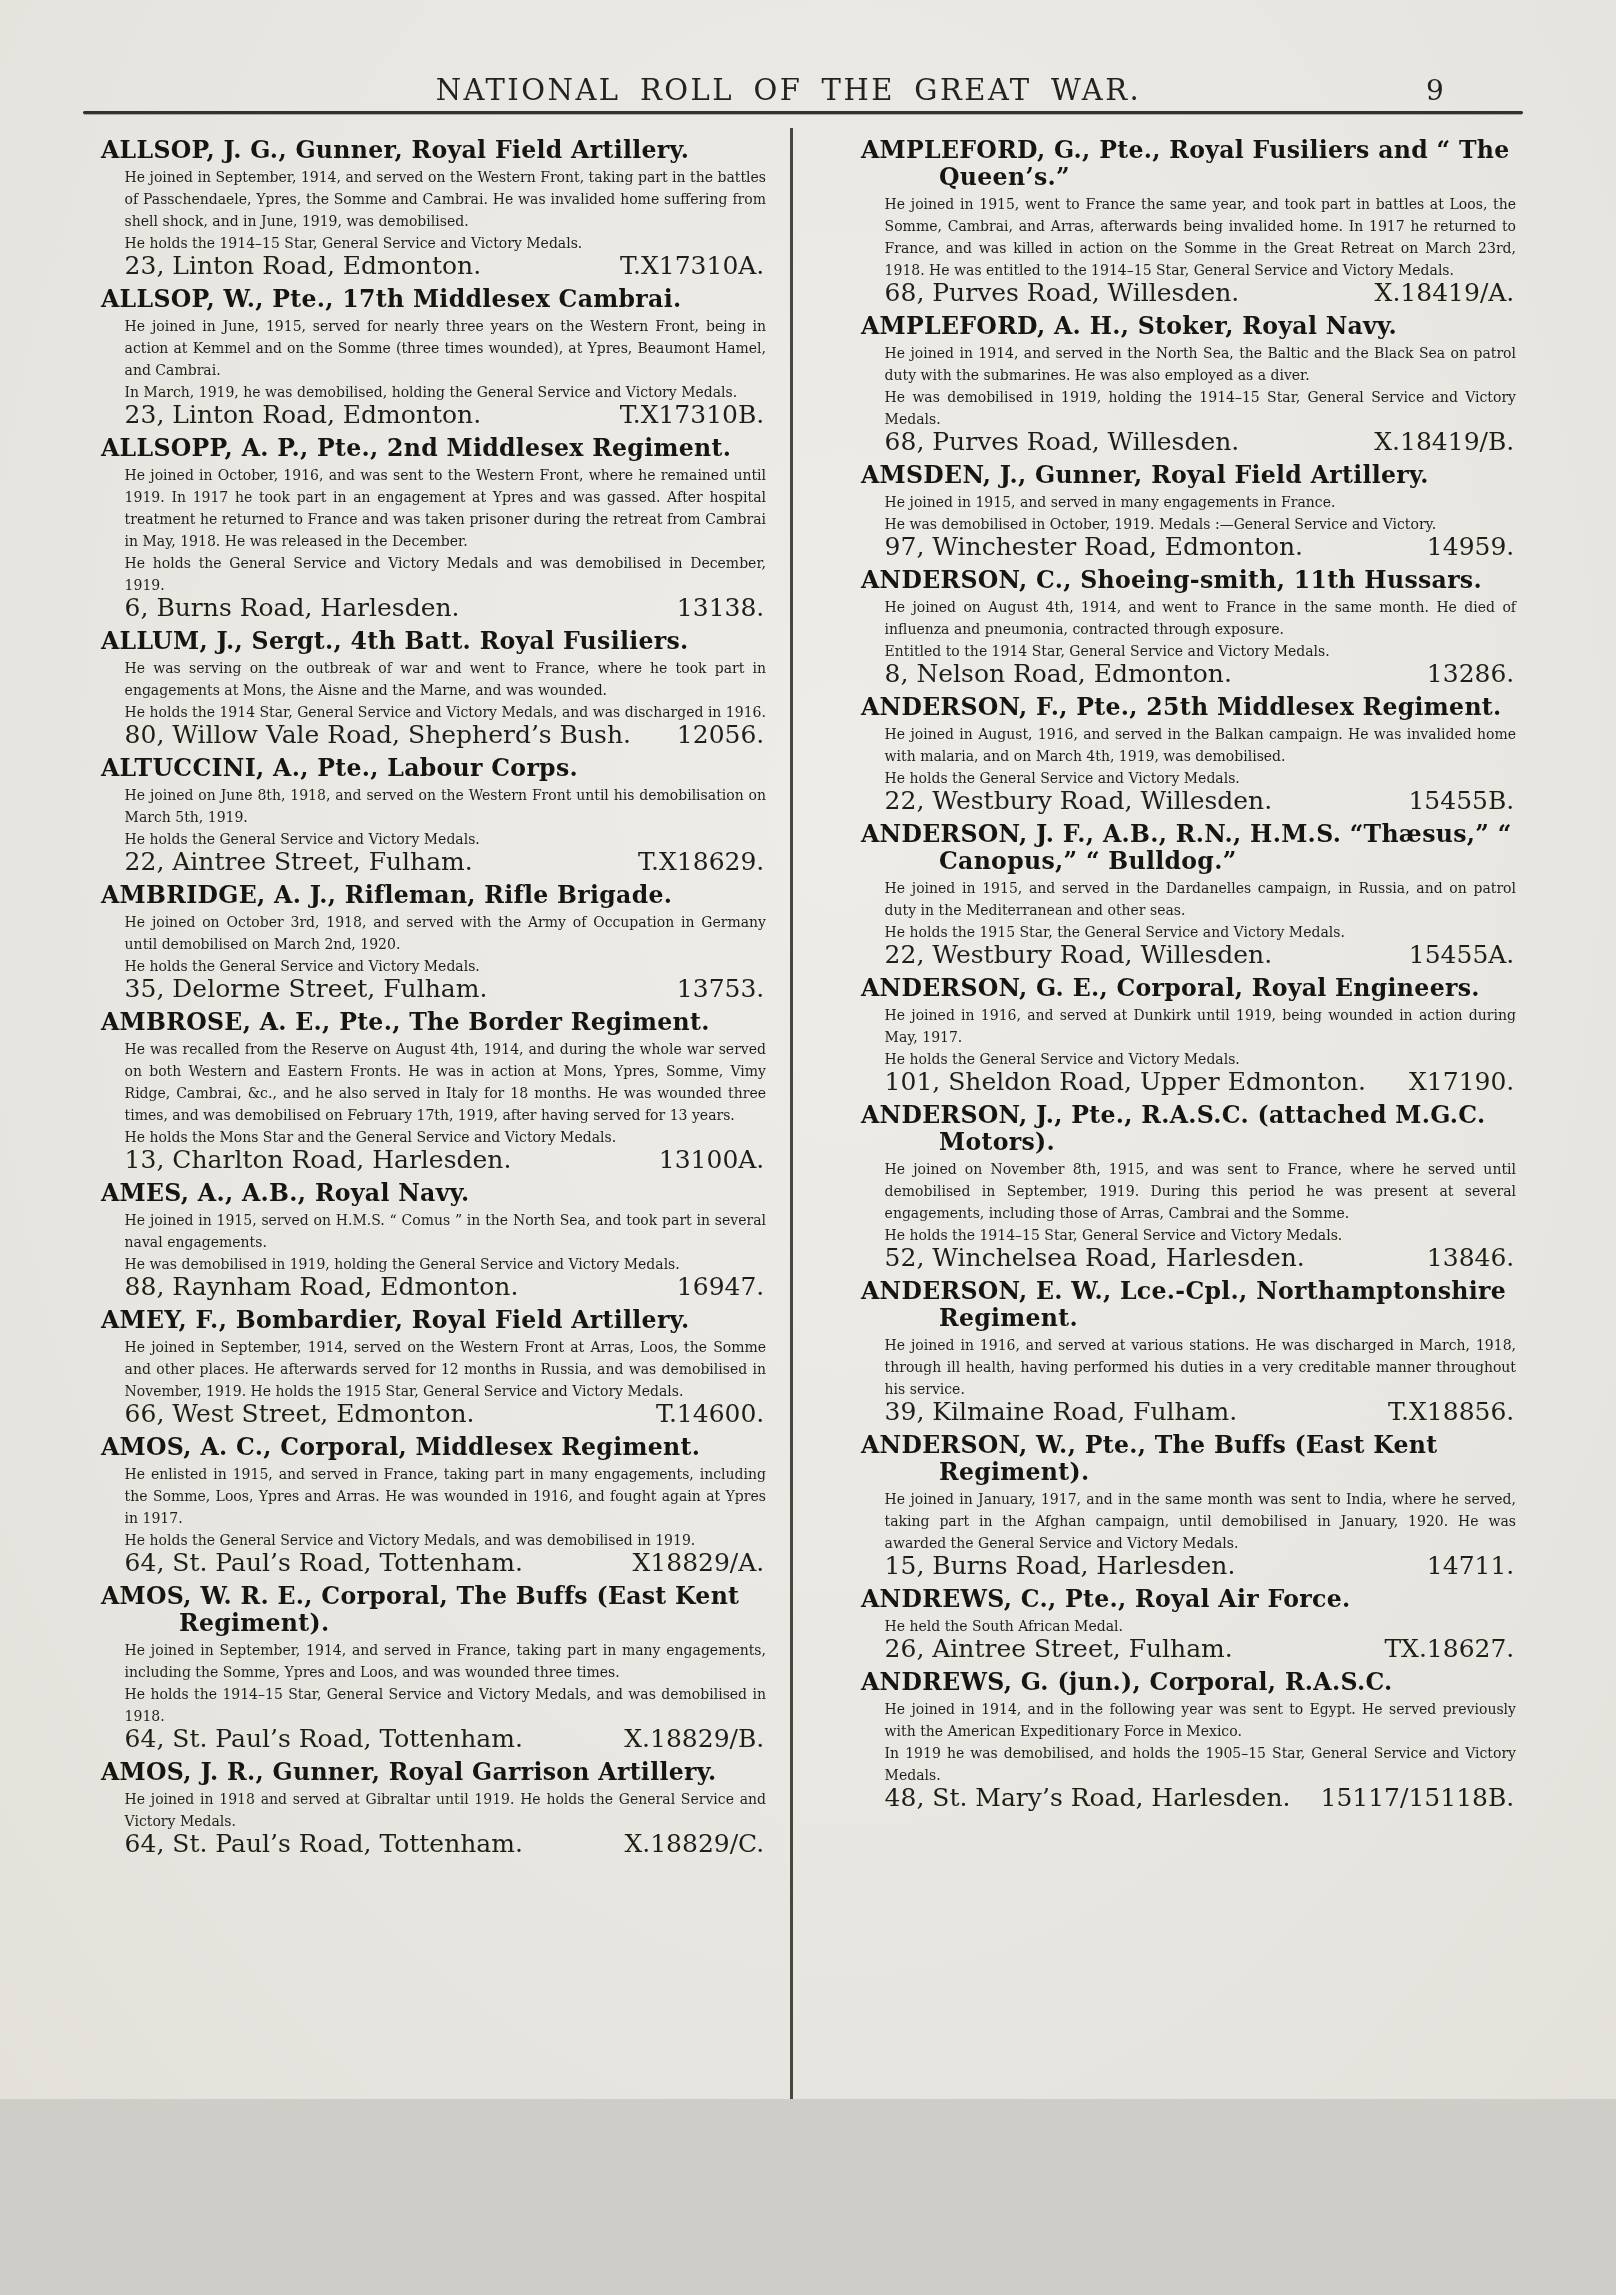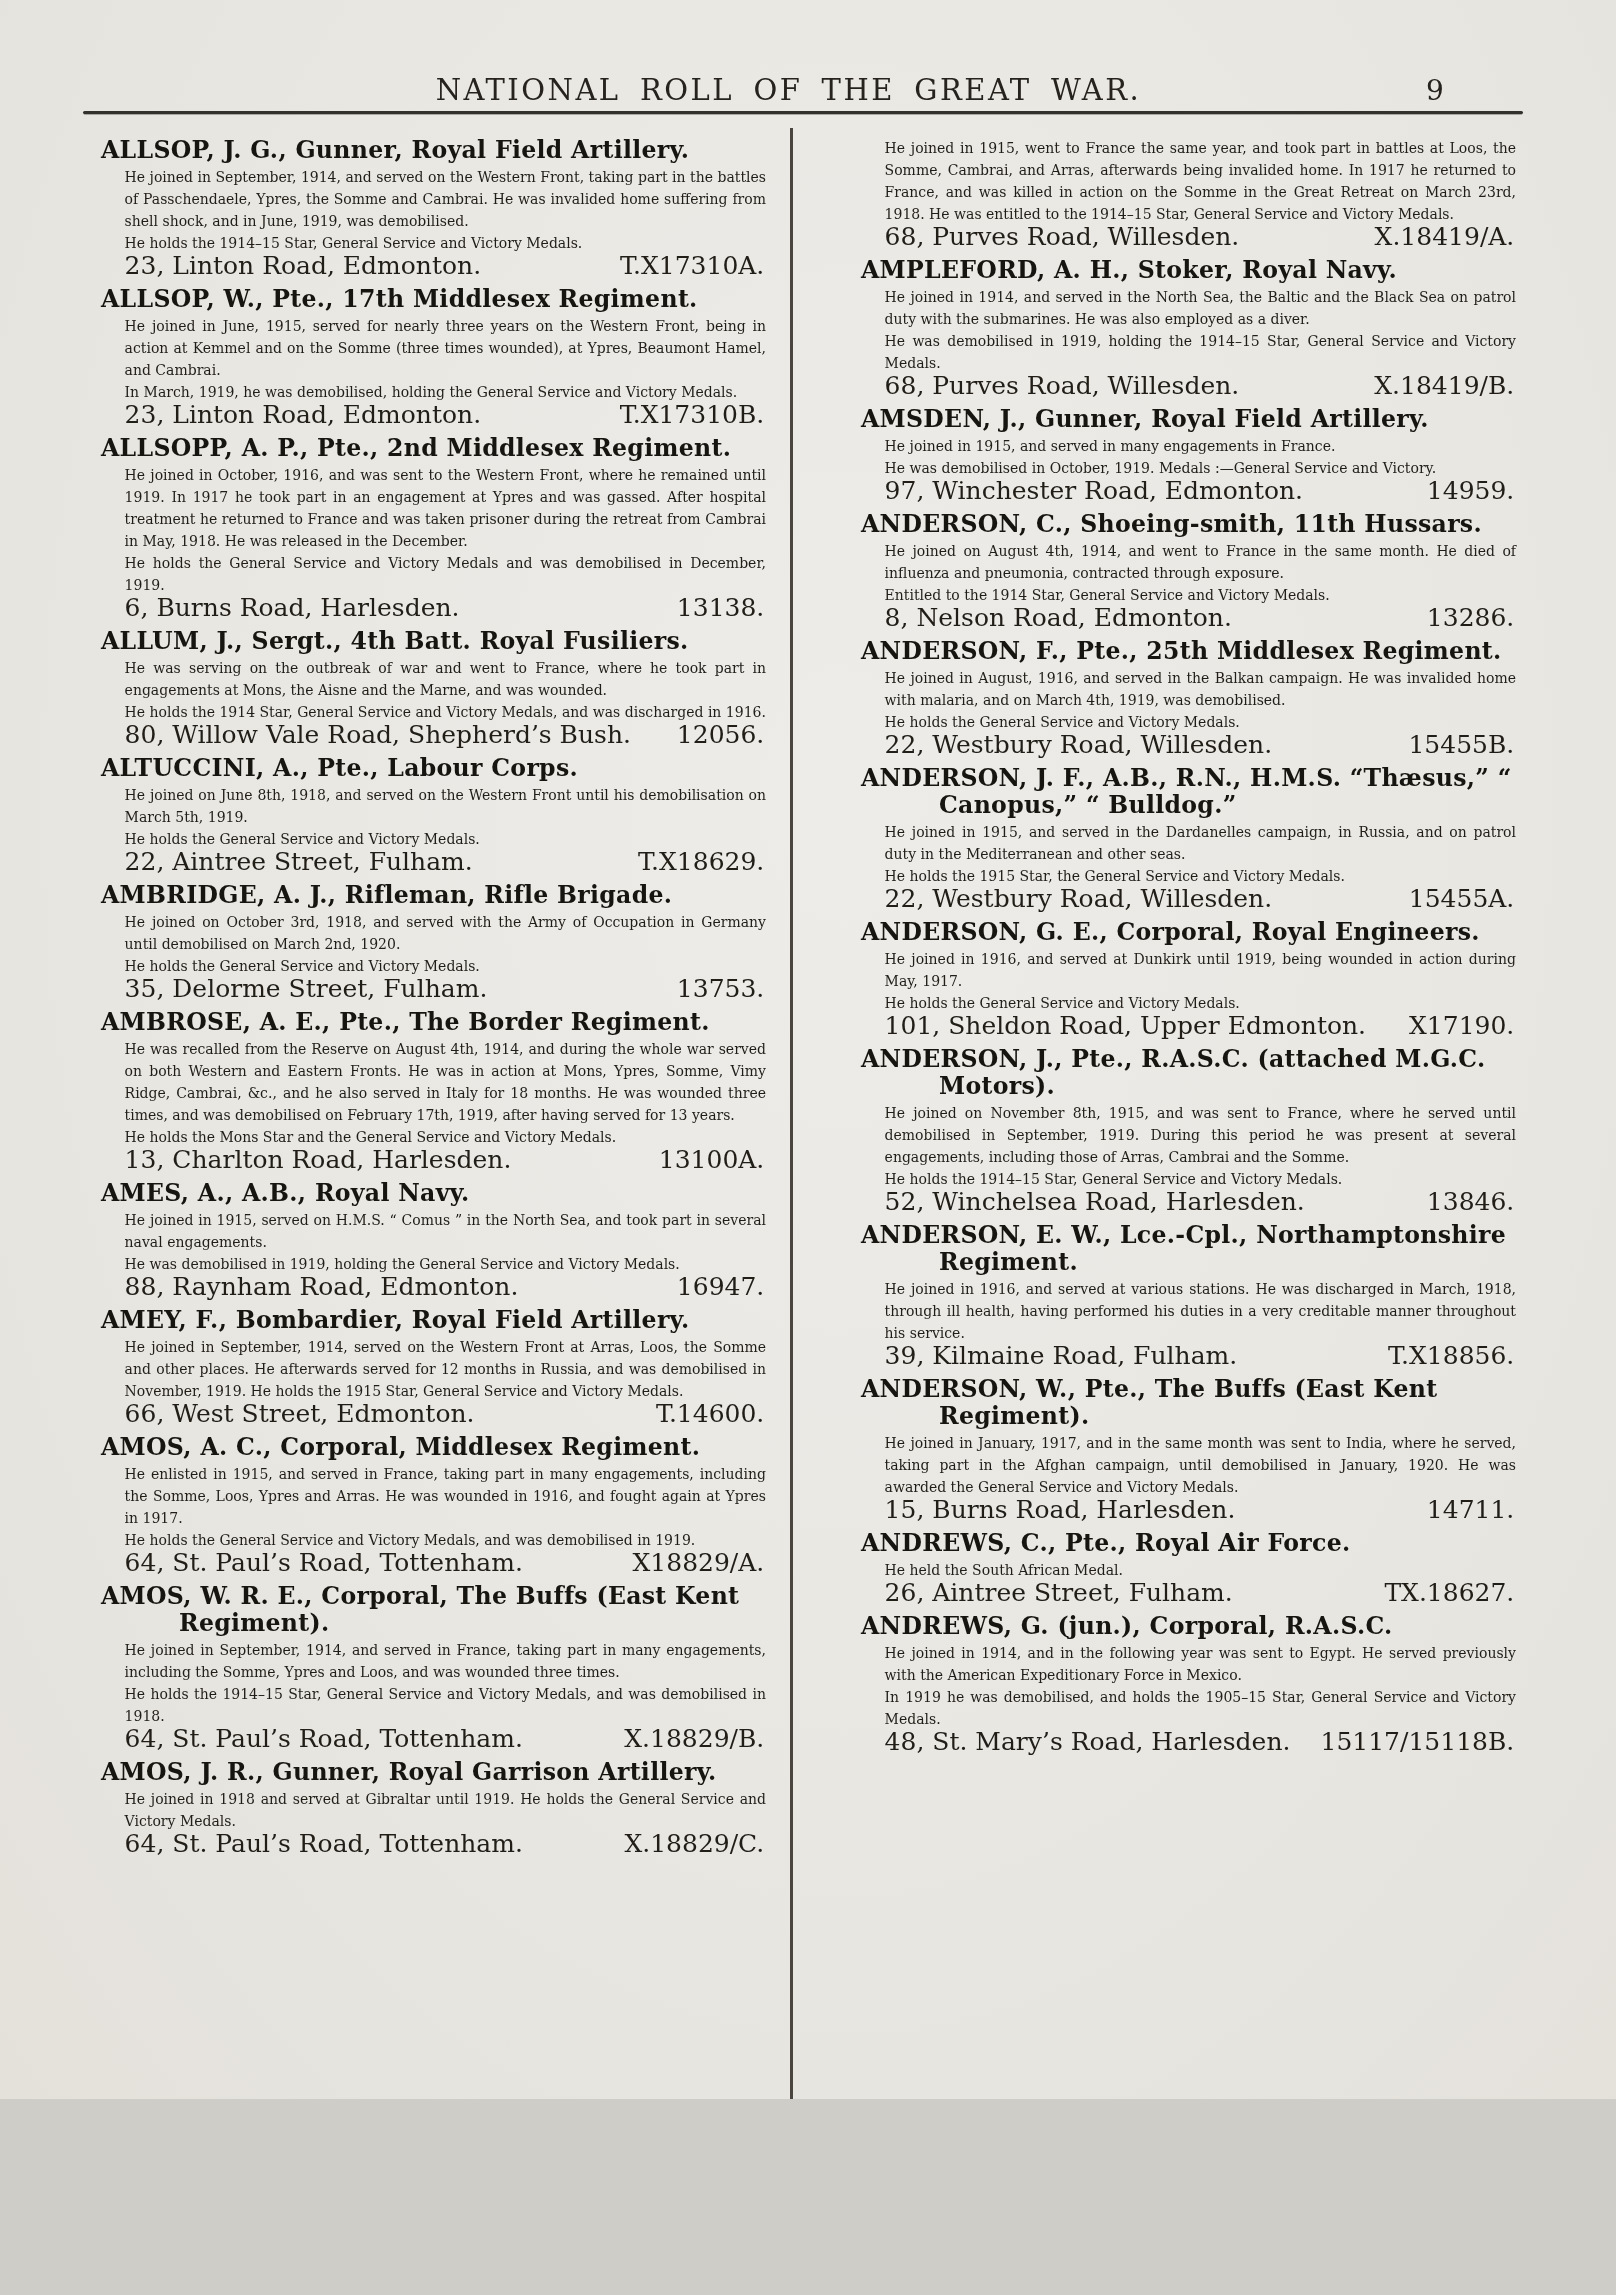--- a/index.html
+++ b/index.html
@@ -75,21 +75,21 @@
 
         <p class="epar">He joined in September, 1914, and served on the Western Front, taking part in the battles of Passchendaele, Ypres, the Somme and Cambrai. He was invalided home suffering from shell shock, and in June, 1919, was demobilised.</p>
           <p class="epar">He holds the 1914–15 Star, General Service and Victory Medals.</p>
         </div>
         <div class="eaddr">
           <span class="addr">23, Linton Road, Edmonton.</span>
           <span class="ref">T.X17310A.</span>
         </div>
       </section>
       <section class="entry">
-        <h2 class="ename">ALLSOP, W., Pte., 17th Middlesex Regiment.</h2>
+        <h2 class="ename">ALLSOP, W., Pte., 17th Middlesex Cambrai.</h2>
         <div class="ebody">
 
         <p class="epar">He joined in June, 1915, served for nearly three years on the Western Front, being in action at Kemmel and on the Somme (three times wounded), at Ypres, Beaumont Hamel, and Cambrai.</p>
           <p class="epar">In March, 1919, he was demobilised, holding the General Service and Victory Medals.</p>
         </div>
         <div class="eaddr">
           <span class="addr">23, Linton Road, Edmonton.</span>
           <span class="ref">T.X17310B.</span>
         </div>
       </section>
@@ -209,20 +209,21 @@
         <div class="eaddr">
           <span class="addr">64, St. Paul’s Road, Tottenham.</span>
           <span class="ref">X.18829/C.</span>
         </div>
       </section>
     </div>
 
   <div class="col col-right">
 
   <section class="entry">
+        <h2 class="ename">AMPLEFORD, G., Pte., Royal Fusiliers and “ The Queen’s.”</h2>
         <div class="ebody">
 
         <p class="epar">He joined in 1915, went to France the same year, and took part in battles at Loos, the Somme, Cambrai, and Arras, afterwards being invalided home. In 1917 he returned to France, and was killed in action on the Somme in the Great Retreat on March 23rd, 1918. He was entitled to the 1914–15 Star, General Service and Victory Medals.</p>
         </div>
         <div class="eaddr">
           <span class="addr">68, Purves Road, Willesden.</span>
           <span class="ref">X.18419/A.</span>
         </div>
       </section>
       <section class="entry">

